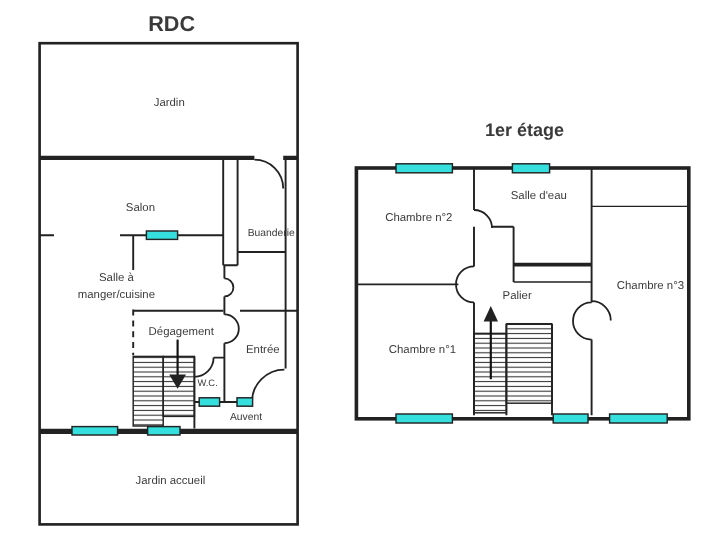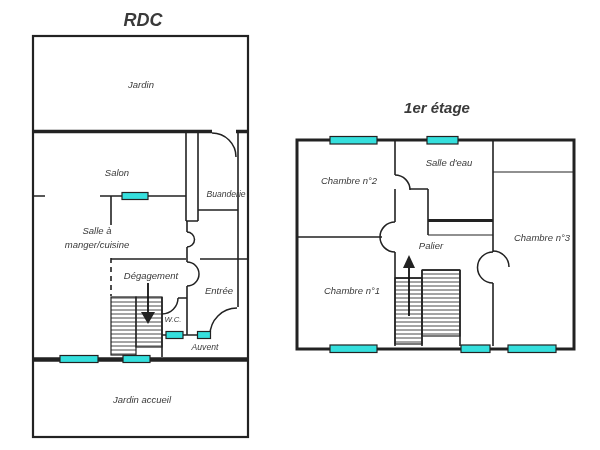--- a/index.html
+++ b/index.html
@@ -4,21 +4,21 @@
 <style>
   :root{
     --wall:#222222;
     --window:#35dfdd;
     --text:#3a3a3a;
     --bg:#ffffff;
   }
   html,body{margin:0;padding:0;background:var(--bg);}
   .stage{
     position:relative;width:600px;height:450px;background:var(--bg);
-    font-family:"Liberation Sans",sans-serif;overflow:hidden;font-style:italic;
+    font-family:"Liberation Sans",sans-serif;overflow:hidden;
   }
   svg text{
     font-family:"Liberation Sans",sans-serif;
     fill:var(--text);
   }
   .wall{stroke:var(--wall);fill:none;stroke-linecap:butt;}
   .win{fill:var(--window);stroke:var(--wall);stroke-width:1.2;}
   .solid{fill:var(--wall);stroke:none;}
   .lbl{font-size:9.5px;}
   .lbl-sm{font-size:7.8px;}

